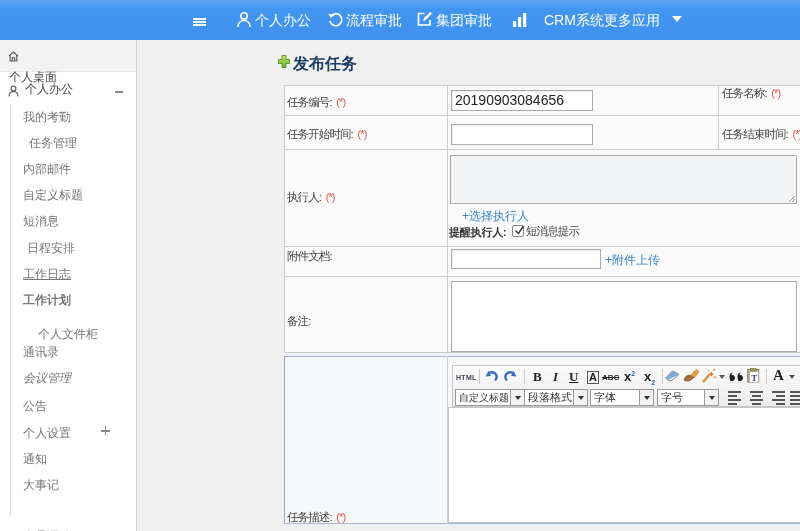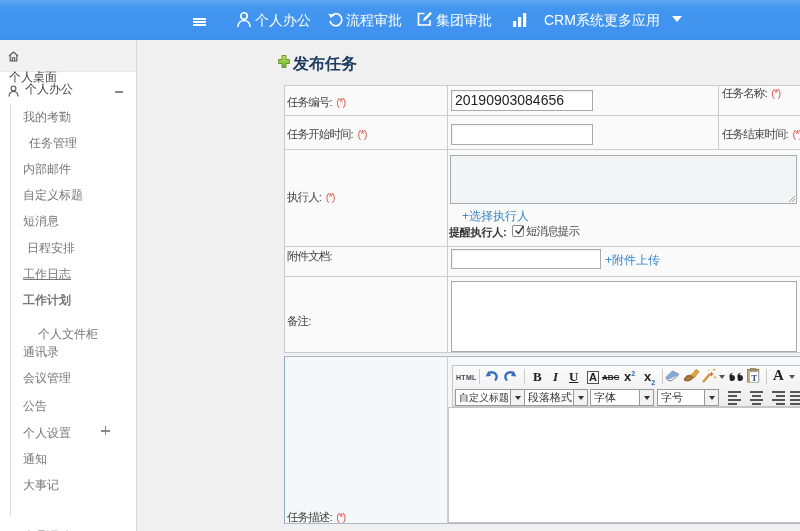--- a/index.html
+++ b/index.html
@@ -79,21 +79,21 @@
   <div class="abs sbsub" style="left:23px;top:109px;">我的考勤</div>
   <div class="abs sbsub" style="left:29px;top:135px;">任务管理</div>
   <div class="abs sbsub" style="left:23px;top:161px;">内部邮件</div>
   <div class="abs sbsub" style="left:23px;top:187px;">自定义标题</div>
   <div class="abs sbsub" style="left:23px;top:213px;">短消息</div>
   <div class="abs sbsub" style="left:27px;top:240px;">日程安排</div>
   <div class="abs sbsub" style="left:23px;top:266px;text-decoration:underline;">工作日志</div>
   <div class="abs sbsub" style="left:23px;top:292px;font-weight:bold;">工作计划</div>
   <div class="abs sbsub" style="left:23px;top:326px;margin-left:15px;">个人文件柜</div>
   <div class="abs sbsub" style="left:23px;top:344px;">通讯录</div>
-  <div class="abs sbsub" style="left:23px;top:370px;">会议管理</div>
+  <div class="abs sbsub" style="left:23px;top:370px;font-style:italic;">会议管理</div>
   <div class="abs sbsub" style="left:23px;top:398px;text-align:center;">公告</div>
   <div class="abs sbsub" style="left:23px;top:425px;">个人设置</div>
   <div class="abs" style="left:101px;top:430px;width:9px;height:1.5px;background:#888;"></div>
   <div class="abs" style="left:104.7px;top:426px;width:1.5px;height:9px;background:#888;"></div>
   <div class="abs sbsub" style="left:23px;top:451px;">通知</div>
   <div class="abs sbsub" style="left:23px;top:477px;">大事记</div>
   <div class="abs sbsub" style="left:23px;top:526px;margin-top:12px;">新闻</div>
   <div class="abs sbsub" style="left:23px;top:528px;">人员调动</div>
 
   <svg class="abs" style="left:278px;top:55px" width="12" height="13" viewBox="0 0 12 13">

